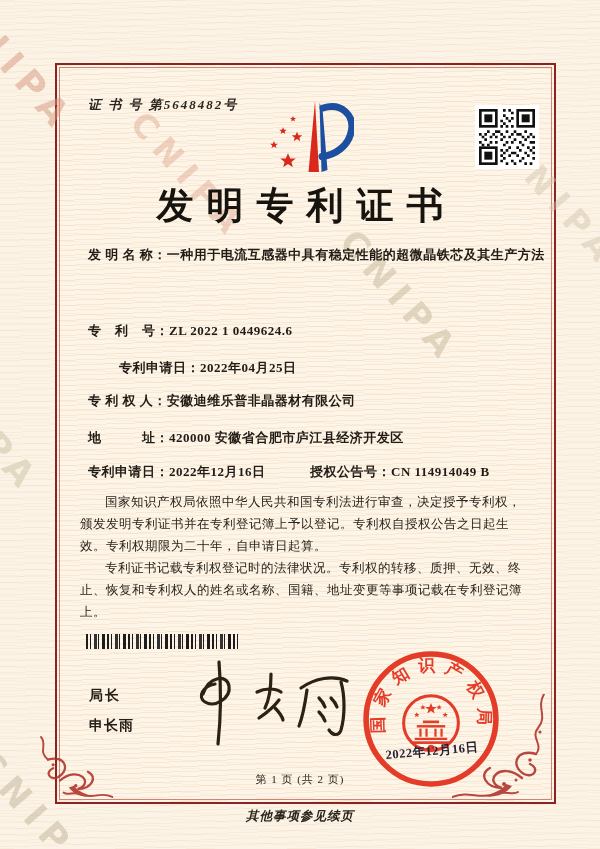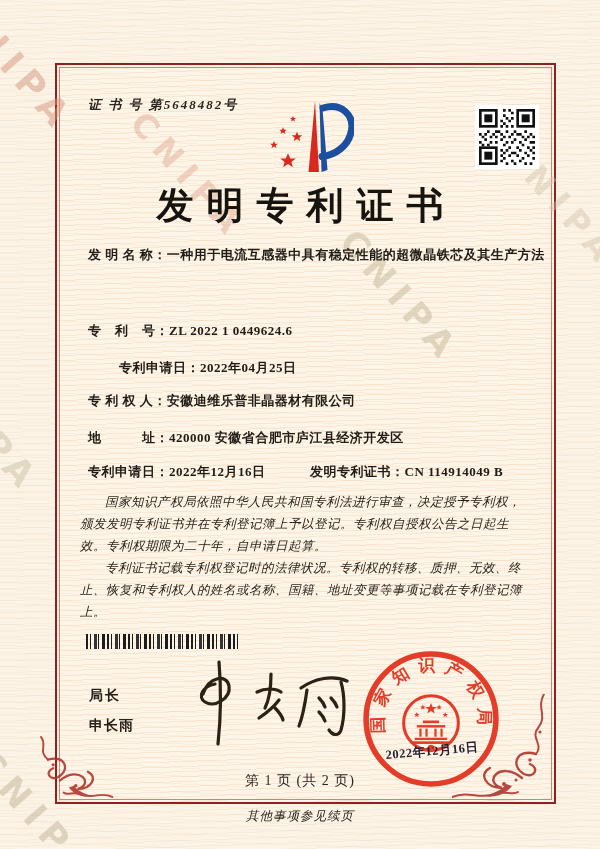--- a/index.html
+++ b/index.html
@@ -41,21 +41,21 @@
   
   .row{position:absolute;left:88px;font-size:13px;font-weight:bold;color:#211c16;
        letter-spacing:0.5px;white-space:nowrap;z-index:3;}
   .row .lab{display:inline-block;}
   .row .val{letter-spacing:0.5px;}
   .r0{top:246px;} .r1{top:290px;} .r2{top:322px;} .r3{top:359px;margin-left:31px;}
   .r4{top:392px;} .r5{top:429px;} .r6{top:463px;}
   .grant2{position:absolute;left:222px;top:0;}
   
   .body-text{position:absolute;left:80px;top:491px;width:448px;z-index:3;
-             font-style:italic;font-size:12.5px;line-height:1.76;color:#2a241c;
+             font-size:12.5px;line-height:1.76;color:#2a241c;
              letter-spacing:0.5px;}
   .body-text p{margin:0;text-indent:2em;}
   
   .barcode{position:absolute;left:86px;top:634px;width:153px;height:15px;z-index:3;
      background:repeating-linear-gradient(90deg,
        #1c1c1c 0 2px, rgba(0,0,0,0) 2px 4px,
        #1c1c1c 4px 5px, rgba(0,0,0,0) 5px 8px,
        #333 8px 11px, rgba(0,0,0,0) 11px 12px,
        #1c1c1c 12px 13px, rgba(0,0,0,0) 13px 16px,
        #1c1c1c 16px 19px, rgba(0,0,0,0) 19px 21px);}
@@ -67,23 +67,23 @@
                font-family:"Liberation Sans","DejaVu Sans",sans-serif;color:#262018;
                letter-spacing:1px;z-index:3;}
   .signature{position:absolute;left:175px;top:656px;z-index:3;}
   
   .seal{position:absolute;left:360px;top:648px;z-index:4;opacity:0.95;}
   .seal-date{position:absolute;left:366px;top:743px;width:132px;text-align:center;
              font-size:12.5px;font-weight:bold;color:#272134;letter-spacing:0.5px;
              transform:rotate(-5deg);z-index:5;white-space:nowrap;}
   
   .page-num{position:absolute;left:0;top:772px;width:600px;text-align:center;
-            font-size:14px;color:#2b2620;letter-spacing:1px;z-index:3;}
+            font-size:11px;color:#2b2620;letter-spacing:1px;z-index:3;}
   .note{position:absolute;left:0;top:808px;width:600px;text-align:center;
-        font-size:12.5px;font-style:italic;color:#2a241c;letter-spacing:1px;z-index:3;}
+        font-size:12.5px;font-style:italic;color:#2a241c;letter-spacing:1px;z-index:3;font-weight:bold;}
   
   .orn{position:absolute;z-index:4;}
   .orn-br{left:452px;top:694px;}
   .orn-bl{left:34px;top:733px;transform:scaleX(-1);}
 </style>
 </head>
 <body>
 
 <div class="page">
 
@@ -155,21 +155,21 @@
   </div>
   <div class="row r4">
     <span class="lab">专 利 权 人：</span><span class="val">安徽迪维乐普非晶器材有限公司</span>
   </div>
   <div class="row r5">
     <span class="lab">地　　　址：</span><span class="val">420000 安徽省合肥市庐江县经济开发区</span>
   </div>
   <div class="row r6">
     <span class="lab">专利申请日：</span><span class="val">2022年12月16日</span>
     <span class="grant2">
-      <span class="lab">发明专利证书：</span><span class="val">CN 114914049 B</span>
+      <span class="lab">授权公告号：</span><span class="val">CN 114914049 B</span>
     </span>
   </div>
 
   <div class="body-text">
     <p>国家知识产权局依照中华人民共和国专利法进行审查，决定授予专利权，颁发发明专利证书并在专利登记簿上予以登记。专利权自授权公告之日起生效。专利权期限为二十年，自申请日起算。</p>
     <p>专利证书记载专利权登记时的法律状况。专利权的转移、质押、无效、终止、恢复和专利权人的姓名或名称、国籍、地址变更等事项记载在专利登记簿上。</p>
   </div>
 
   <div class="barcode"></div>
 

